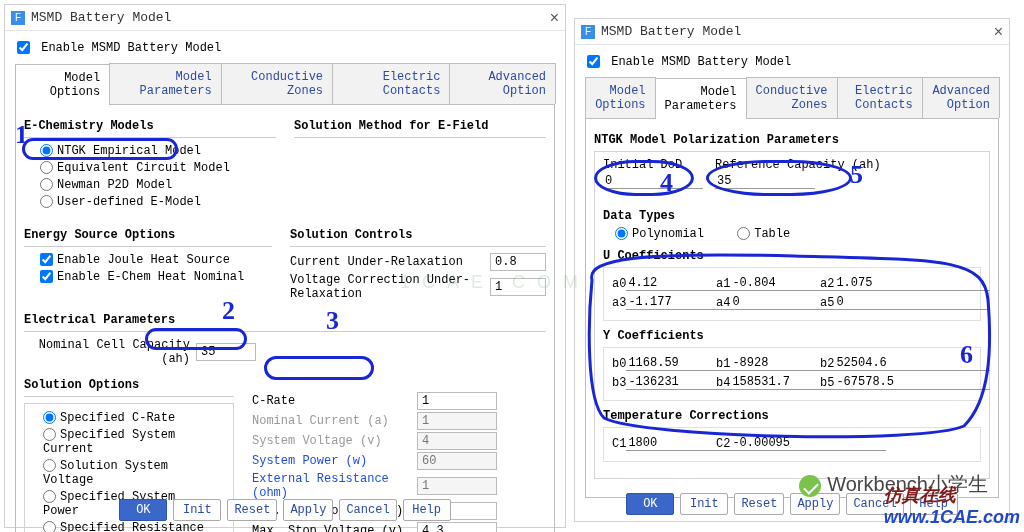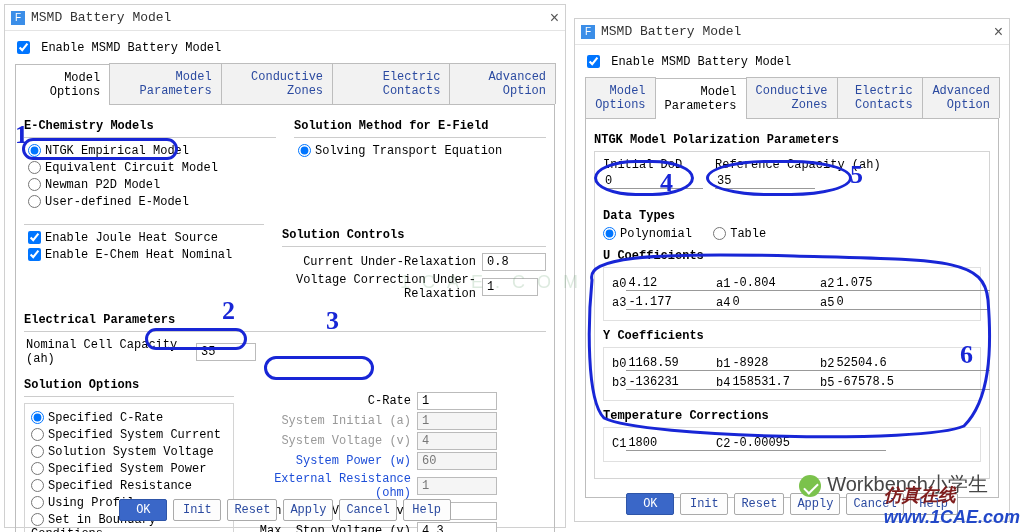--- a/index.html
+++ b/index.html
@@ -78,29 +78,28 @@
   }
   .row2 { display: flex; gap: 18px; }
   .col { flex: 1; }
   .group-title {
     font-weight: bold;
     margin: 6px 0 4px 0;
     font-size: 12px;
   }
   .hr { border-top: 1px solid #ccc; margin: 2px 0 6px 0; }
   .indent { padding-left: 4px; }
-  .radio-line, .chk-line { margin: 3px 0; }
+  .radio-line, .chk-line { margin: 3px 12px; }
   .field-row {
     display: flex;
     align-items: center;
     margin: 2px 0;
   }
   .field-row .lbl {
     flex: 0 0 auto;
-    text-align: right;
     padding-right: 6px;
   }
   .field-row input.txt {
     border: 1px solid #bbb;
     height: 18px;
     padding: 0 4px;
     font-family: inherit;
     font-size: 12px;
   }
   .field-row input.txt.dim { background: #f5f5f5; color: #777; }
@@ -246,52 +245,52 @@
             <div class="radio-line"><input type="radio" name="echem" checked="" style=""><span>NTGK Empirical Model</span></div>
             <div class="radio-line"><input type="radio" name="echem" style=""><span>Equivalent Circuit Model</span></div>
             <div class="radio-line"><input type="radio" name="echem" style=""><span>Newman P2D Model</span></div>
             <div class="radio-line"><input type="radio" name="echem" style=""><span>User-defined E-Model</span></div>
           </div>
         </div>
         <div class="col">
           <div class="group-title">Solution Method for E-Field</div>
           <div class="hr"></div>
           <div class="indent">
-            <div class="radio-line"><input type="radio" name="solm" checked="" style=""><span>Solving Transport Equation</span></div>
           </div>
         </div>
       </div>
 
       <div class="row2" style="margin-top:10px">
         <div class="col">
+          <div class="group-title">Energy Source Options</div>
           <div class="hr"></div>
           <div class="indent">
             <div class="chk-line"><input type="checkbox" checked="" style=""><span>Enable Joule Heat Source</span></div>
             <div class="chk-line"><input type="checkbox" checked="" style=""><span>Enable E-Chem Heat Nominal</span></div>
           </div>
         </div>
         <div class="col">
           <div class="group-title">Solution Controls</div>
           <div class="hr"></div>
           <div class="field-row">
               <span class="lbl" style="width:200px">Current Under-Relaxation</span>
-              <input class="txt" style="width: 64px;" value="0.8">
+              <input class="txt" style="width: 56px;" value="0.8">
             </div>
           <div class="field-row">
               <span class="lbl" style="width:200px">Voltage Correction Under-Relaxation</span>
               <input class="txt" style="width: 56px;" value="1">
             </div>
         </div>
       </div>
 
       <div style="margin-top:10px">
         <div class="group-title">Electrical Parameters</div>
         <div class="hr"></div>
         <div class="field-row" style="margin-left:2px">
-          <span class="lbl" style="width:170px;text-align:left">Nominal Cell Capacity (ah)</span>
+          <span class="lbl" style="width:170px;text-align:right">Nominal Cell Capacity (ah)</span>
           <input class="txt" style="width: 60px;" value="35">
         </div>
       </div>
 
       <div class="row2" style="margin-top:6px">
         <div class="col" style="flex:0 0 210px">
           <div class="group-title">Solution Options</div>
           <div class="hr"></div>
           <div class="indent" style="border:1px solid #d4d4d4;padding:4px 6px">
             <div class="radio-line"><input type="radio" name="sop" checked="" style=""><span>Specified C-Rate</span></div>
@@ -303,21 +302,21 @@
             <div class="radio-line"><input type="radio" name="sop" style=""><span>Set in Boundary Conditions</span></div>
           </div>
         </div>
         <div class="col">
           <div style="height:18px"></div>
           <div class="field-row">
               <span class="lbl" style="width:165px">C-Rate</span>
               <input class="txt" style="width: 80px;" value="1">
             </div>
           <div class="field-row">
-              <span class="lbl" style="width:165px;color:#999">System Initial  (a)</span>
+              <span class="lbl" style="width:165px;color:#999">Nominal Current  (a)</span>
               <input class="txt dim" style="width: 80px;" disabled="" value="1">
             </div>
           <div class="field-row">
               <span class="lbl" style="width:165px;color:#999">System Voltage  (v)</span>
               <input class="txt dim" style="width: 80px;" disabled="" value="4">
             </div>
           <div class="field-row">
               <span class="lbl" style="width:165px;color:#1d4ed8">System Power  (w)</span>
               <input class="txt dim" style="width: 80px;" disabled="" value="60">
             </div>

